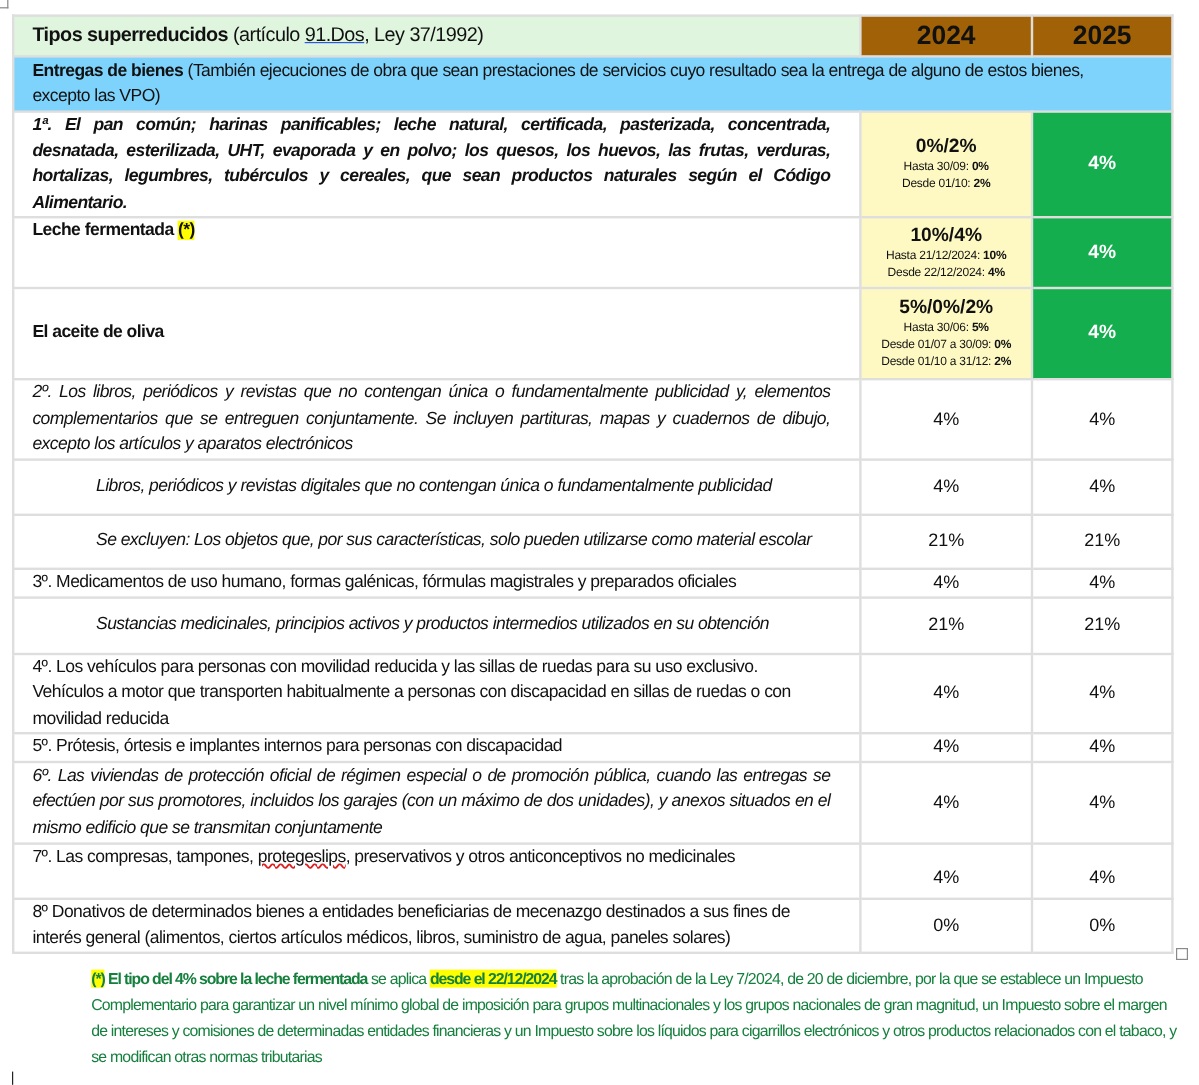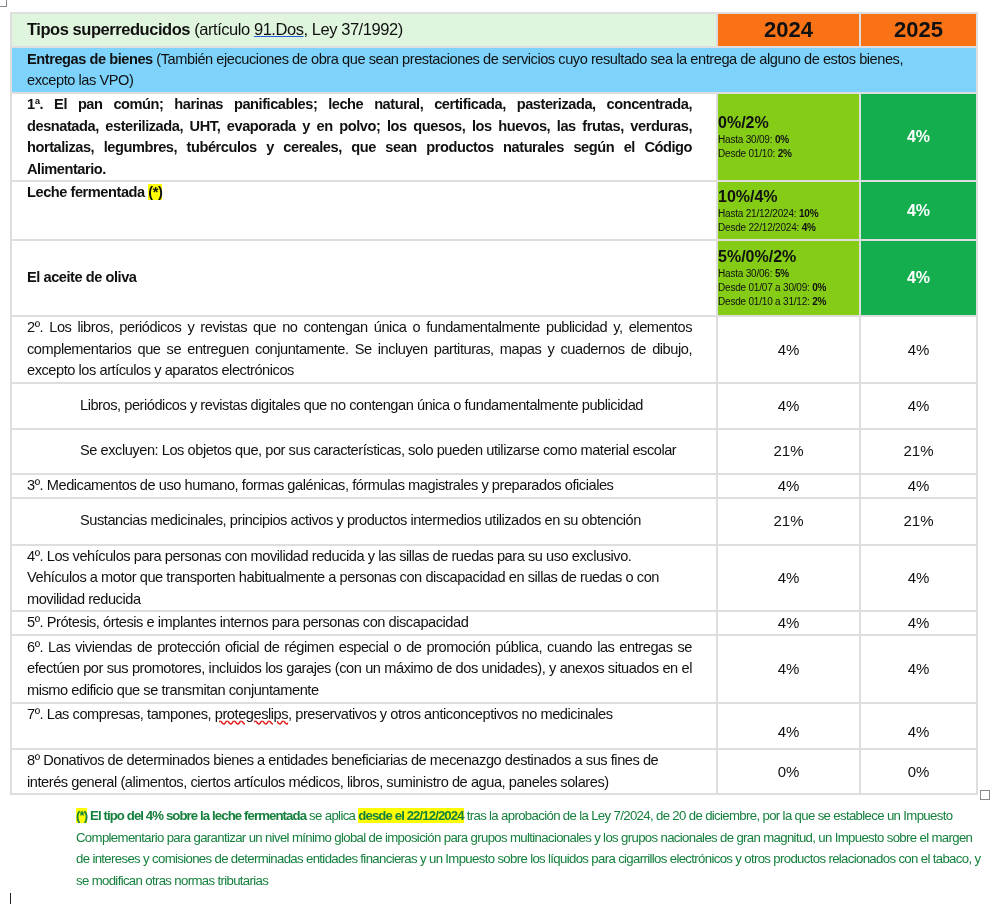--- a/index.html
+++ b/index.html
@@ -23,27 +23,27 @@
       border-collapse: collapse; table-layout: fixed; width: 966px;
     }
     table.vat td {
       border: 2px solid #dedede; padding: 0 24px 0 15px; vertical-align: middle;
       font-size: 14.6px; line-height: 21.5px;
       font-family: "Liberation Sans Narrow", "Liberation Sans", sans-serif;
       letter-spacing: -0.45px;
     }
     col.c1 { width: 706px; } col.c2 { width: 143px; } col.c3 { width: 117px; }
     .hdr-title { background: #dff5de; font-size: 16.5px !important; }
-    .hdr-year { background: #f97316; text-align: center; font-weight: bold; font-size: 22px !important; padding: 0 !important; letter-spacing: 0 !important; }
+    .hdr-year { background: #a16207; text-align: center; font-weight: bold; font-size: 22px !important; padding: 0 !important; letter-spacing: 0 !important; }
     .sect { background: #7dd3fc; }
     .b { font-weight: bold; }
-    .just { text-align: justify; }
+    .just { text-align: justify; font-style: italic; }
     .indent { padding-left: 68px !important; }
     .rate { text-align: center; padding: 0 !important; letter-spacing: 0 !important; font-size: 15px !important; }
-    .rate-light { background: #84cc16; text-align: left; padding: 2px 0 !important; letter-spacing: 0 !important; }
+    .rate-light { background: #fef9c3; text-align: center; padding: 2px 0 !important; letter-spacing: 0 !important; }
     .rate-green { background: #14ae4f; color: #fff; text-align: center; font-weight: bold; font-size: 16px !important; padding: 0 !important; letter-spacing: 0 !important; }
     .rate-main { font-weight: bold; font-size: 16px; line-height: 20px; display: block; }
     .rate-sub { font-size: 10px; line-height: 14px; display: block; letter-spacing: -0.2px; }
     .rate-sub b { font-weight: bold; }
     .hl { background: #ffff00; }
     .link-ul { text-decoration: underline; text-decoration-color: #2a5bd7; }
     .spell { text-decoration: underline wavy #e02020; }
     .footnote {
       position: absolute; left: 76px; top: 805px; width: 905px;
       font-family: "Liberation Sans Narrow", "Liberation Sans", sans-serif;

